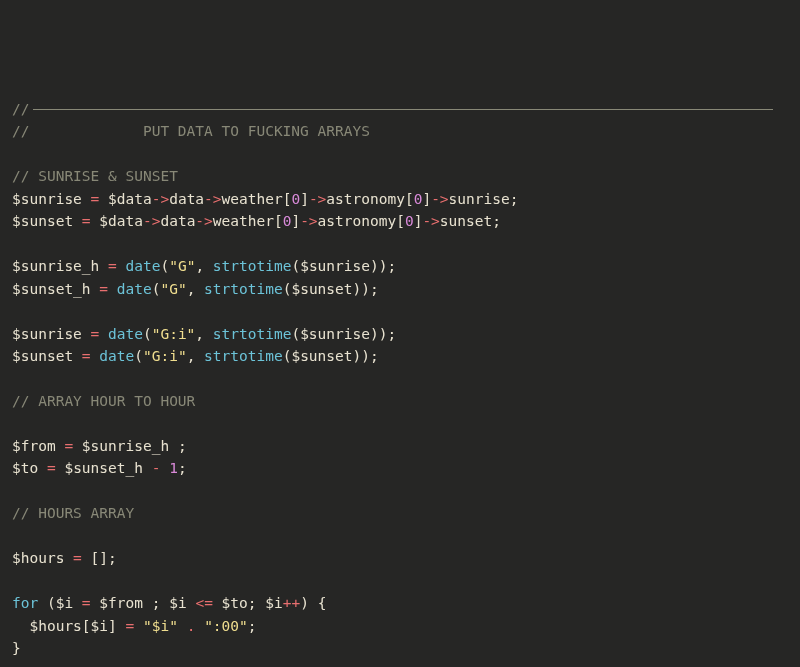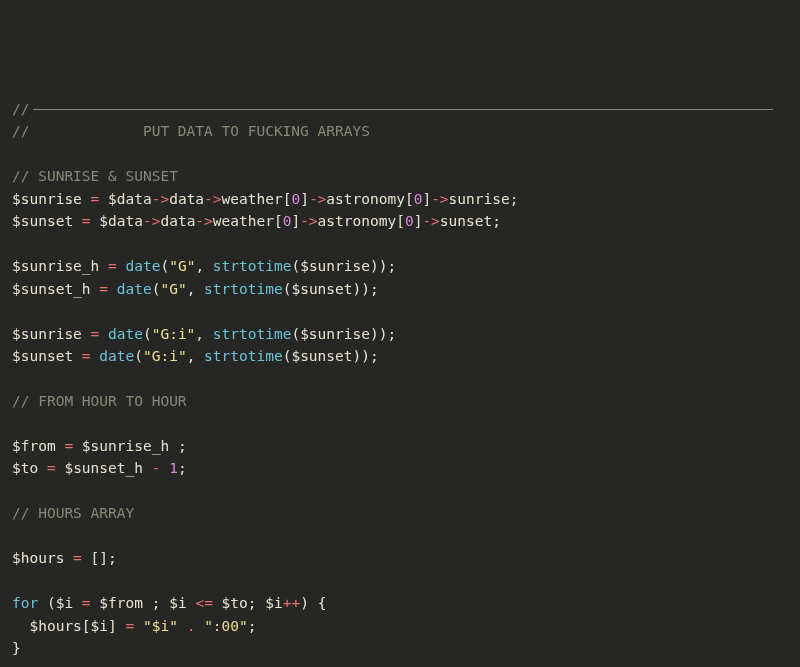--- a/index.html
+++ b/index.html
@@ -40,21 +40,21 @@
 <span class="c">// SUNRISE &amp; SUNSET</span>
 <span><span class="v">$sunrise</span><span class="op"> = </span><span class="v">$data</span><span class="op">-&gt;</span><span class="v">data</span><span class="op">-&gt;</span><span class="v">weather</span><span class="v">[</span><span class="n">0</span><span class="v">]</span><span class="op">-&gt;</span><span class="v">astronomy</span><span class="v">[</span><span class="n">0</span><span class="v">]</span><span class="op">-&gt;</span><span class="v">sunrise;</span></span>
 <span><span class="v">$sunset</span><span class="op"> = </span><span class="v">$data</span><span class="op">-&gt;</span><span class="v">data</span><span class="op">-&gt;</span><span class="v">weather</span><span class="v">[</span><span class="n">0</span><span class="v">]</span><span class="op">-&gt;</span><span class="v">astronomy</span><span class="v">[</span><span class="n">0</span><span class="v">]</span><span class="op">-&gt;</span><span class="v">sunset;</span></span>
 
 <span><span class="v">$sunrise_h</span><span class="op"> = </span><span class="fn">date</span><span class="v">(</span><span class="s">"G"</span><span class="v">, </span><span class="fn">strtotime</span><span class="v">(</span><span class="v">$sunrise</span><span class="v">));</span></span>
 <span><span class="v">$sunset_h</span><span class="op"> = </span><span class="fn">date</span><span class="v">(</span><span class="s">"G"</span><span class="v">, </span><span class="fn">strtotime</span><span class="v">(</span><span class="v">$sunset</span><span class="v">));</span></span>
 
 <span><span class="v">$sunrise</span><span class="op"> = </span><span class="fn">date</span><span class="v">(</span><span class="s">"G:i"</span><span class="v">, </span><span class="fn">strtotime</span><span class="v">(</span><span class="v">$sunrise</span><span class="v">));</span></span>
 <span><span class="v">$sunset</span><span class="op"> = </span><span class="fn">date</span><span class="v">(</span><span class="s">"G:i"</span><span class="v">, </span><span class="fn">strtotime</span><span class="v">(</span><span class="v">$sunset</span><span class="v">));</span></span>
 
-<span class="c">// FROM HOUR TO HOUR</span>
+<span class="c">// ARRAY HOUR TO HOUR</span>
 
 <span><span class="v">$from</span><span class="op"> = </span><span class="v">$sunrise_h</span><span class="v"> ;</span></span>
 <span><span class="v">$to</span><span class="op"> = </span><span class="v">$sunset_h</span><span class="op"> - </span><span class="n">1</span><span class="v">;</span></span>
 
 <span class="c">// HOURS ARRAY</span>
 
 <span><span class="v">$hours</span><span class="op"> = </span><span class="v">[];</span></span>
 
 <span><span class="fn">for</span><span class="v"> (</span><span class="v">$i</span><span class="op"> = </span><span class="v">$from</span><span class="v"> ; </span><span class="v">$i</span><span class="op"> &lt;= </span><span class="v">$to</span><span class="v">; </span><span class="v">$i</span><span class="op">++</span><span class="v">) {</span></span>
 <span><span class="v">  </span><span class="v">$hours</span><span class="v">[</span><span class="v">$i</span><span class="v">]</span><span class="op"> = </span><span class="s">"$i"</span><span class="op"> . </span><span class="s">":00"</span><span class="v">;</span></span>

